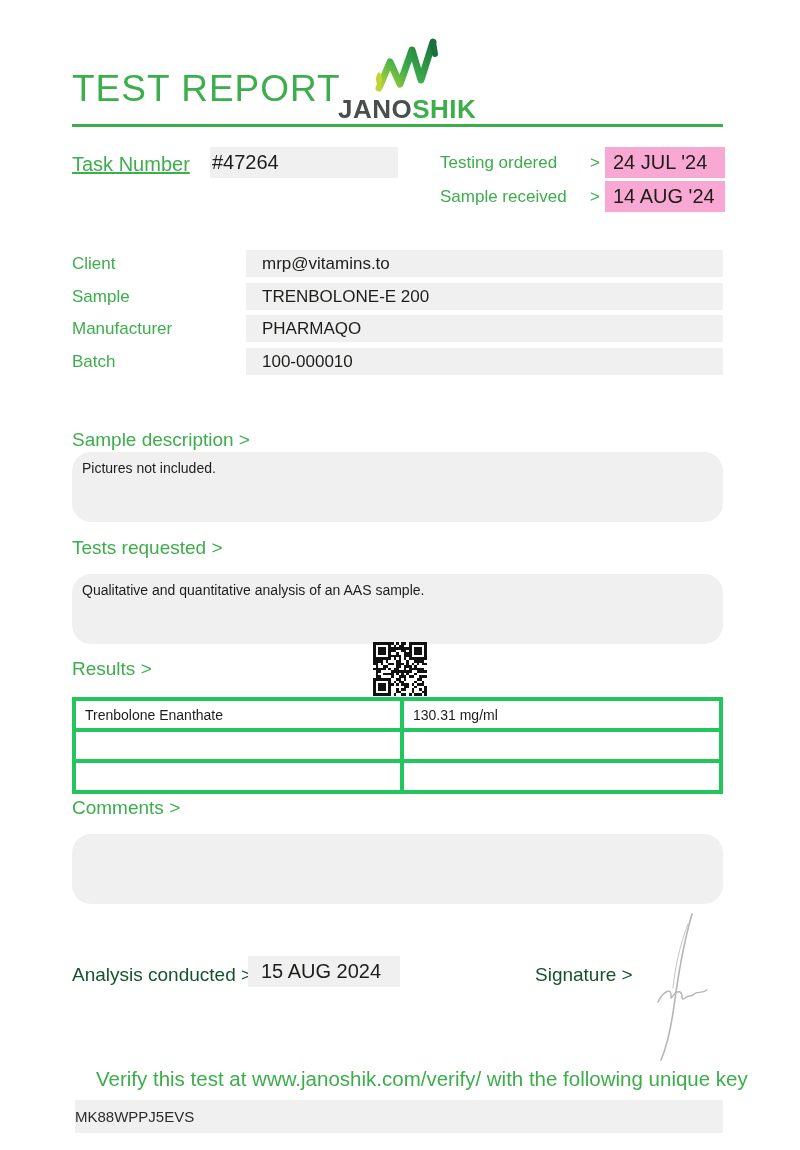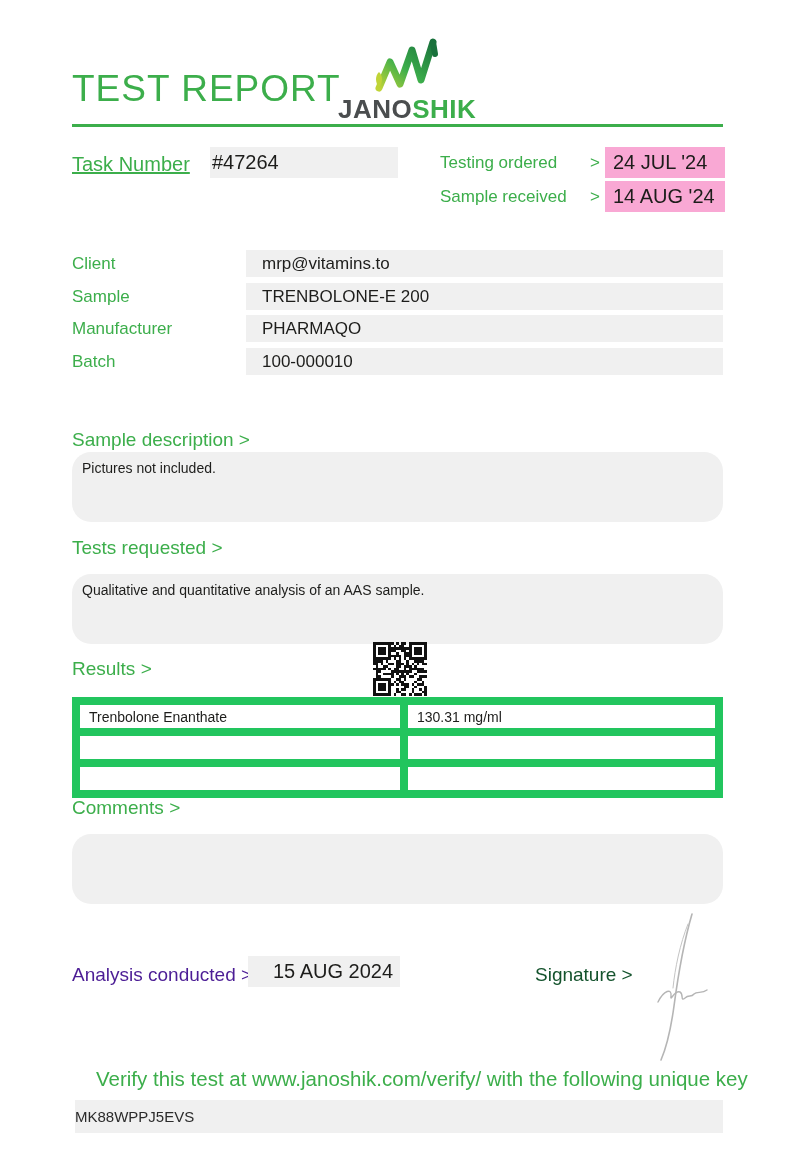--- a/index.html
+++ b/index.html
@@ -32,26 +32,26 @@
   .info-label { position:absolute; left:0; top:0; line-height:27px; font-size:17px; color:#3cae4b; }
   .info-value { position:absolute; left:138px; right:0; top:0; height:27px; background:#f0f0f0;
                 font-size:17px; line-height:27px; padding-left:16px;margin-left:36px; }
   
   .sec-heading { position:absolute; left:72px; font-size:19px; color:#3cae4b; }
   .content-box { position:absolute; left:72px; width:651px; height:70px; background:#f0f0f0;
                  font-size:14px; padding:8px 10px; color:#1d1d1b;border-radius:19px; }
   
   .qr { position:absolute; left:373px; top:642px; width:54px; height:54px; }
   table.results { position:absolute; left:72px; top:697px; width:651px; border-collapse:collapse; }
-  table.results td { border:8px solid #22c55e; height:31px; font-size:14px; padding:1px 9px; }
+  table.results td { border:4px solid #22c55e; height:31px; font-size:14px; padding:1px 9px; }
   table.results td.c1 { width:328px; }
   
-  .analysis-label { position:absolute; left:72px; top:961px; font-size:19px; color:#4c1d95; line-height:28px; }
+  .analysis-label { position:absolute; left:72px; top:961px; font-size:19px; color:#14532d; line-height:28px; }
   .analysis-box { position:absolute; left:248px; top:956px; width:152px; height:31px; background:#f0f0f0;
-                  font-size:20px; line-height:31px; padding-left:25px; }
+                  font-size:20px; line-height:31px; padding-left:13px; }
   .signature-label { position:absolute; left:535px; top:961px; font-size:19px; color:#14532d; line-height:28px; }
   .signature { position:absolute; left:628px; top:910px; }
   .verify { position:absolute; left:72px; top:1067px; width:660px; font-size:20.5px; color:#3cae4b; white-space:nowrap;margin-left:24px; }
   .key-box { position:absolute; left:75px; top:1100px; width:648px; height:33px; background:#f0f0f0;
              line-height:33px; font-size:15px; color:#2b2b2b; }
 </style>
 </head>
 <body>
 
 <div class="page">

